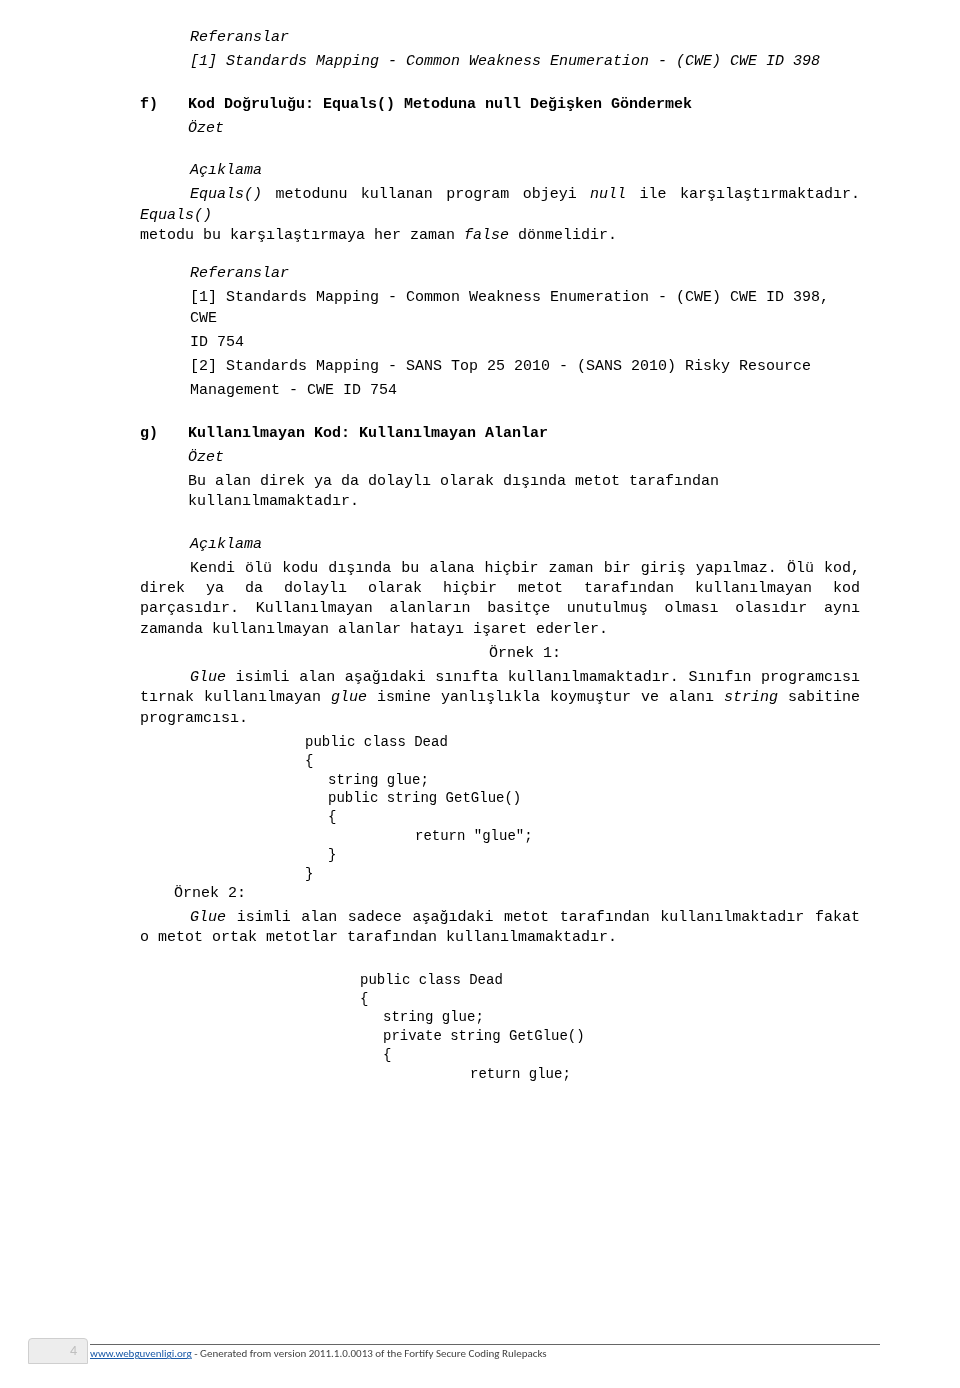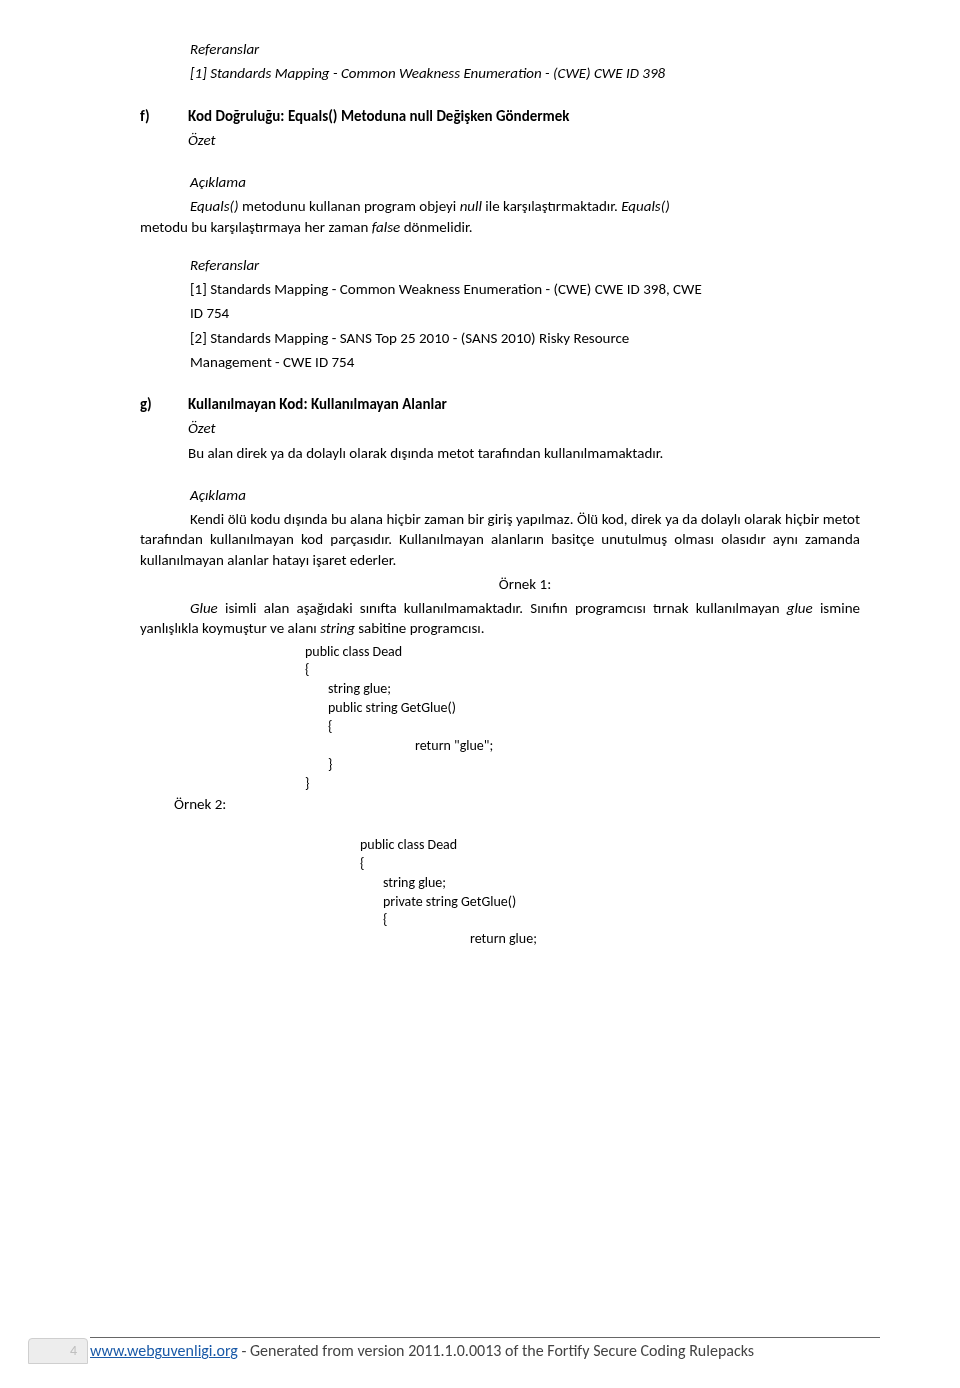--- a/index.html
+++ b/index.html
@@ -7,21 +7,22 @@
     font-family: Calibri, "Segoe UI", Arial, sans-serif;
     background: #fff;
     width: 960px;
     height: 1388px;
     position: relative;
     color: #000;
     font-size: 15px;
     line-height: 1.35;
   }
   .page {
-    padding: 39px 100px 50px 140px;
+    padding: 28px 100px 50px 140px;
+    font-family: Liberation Mono, monospace;
   }
   .bold { font-weight: bold; }
   .italic { font-style: italic; }
   .indent-ref {
     margin-left: 50px;
   }
   .justify { text-align: justify; }
   .para { margin-bottom: 4px; }
   .spacer-md { height: 18px; }
   .code-block {
@@ -60,21 +61,21 @@
     color: #bfbfbf;
     font-size: 14px;
   }
   .footer-line {
     position: absolute;
     left: 90px;
     right: 80px;
     bottom: 6px;
     border-top: 1px solid #666;
     padding-top: 2px;
-    font-size: 16px;
+    font-size: 11px;
     color: #444;
   }
   .footer-link { color: #1a5aa8; text-decoration: underline; }
   .list-block { position: relative; }
   .list-label {
     position: absolute;
     left: -48px;
     top: 0;
     font-weight: bold;
   }
@@ -142,20 +143,23 @@
     <div>{</div>
     <div class="code-indent-1">string glue;</div>
     <div class="code-indent-1">public string GetGlue()</div>
     <div class="code-indent-1">{</div>
     <div class="code-indent-2">return "glue";</div>
     <div class="code-indent-1">}</div>
     <div>}</div>
   </div>
 
   <div class="para" style="margin-left:34px;">Örnek 2:</div>
+  <div class="justify para">
+    <span style="display:inline-block; width:50px;"></span><span class="italic">Glue</span><span> isimli alan sadece aşağıdaki metot tarafından kullanılmaktadır fakat o metot ortak metotlar tarafından kullanılmamaktadır.</span>
+  </div>
 
   <div class="spacer-md"></div>
 
   <div class="code-block-2">
     <div>public class Dead</div>
     <div>{</div>
     <div class="code-indent-1">string glue;</div>
     <div class="code-indent-1">private string GetGlue()</div>
     <div class="code-indent-1">{</div>
     <div class="code-indent-2">return glue;</div>

